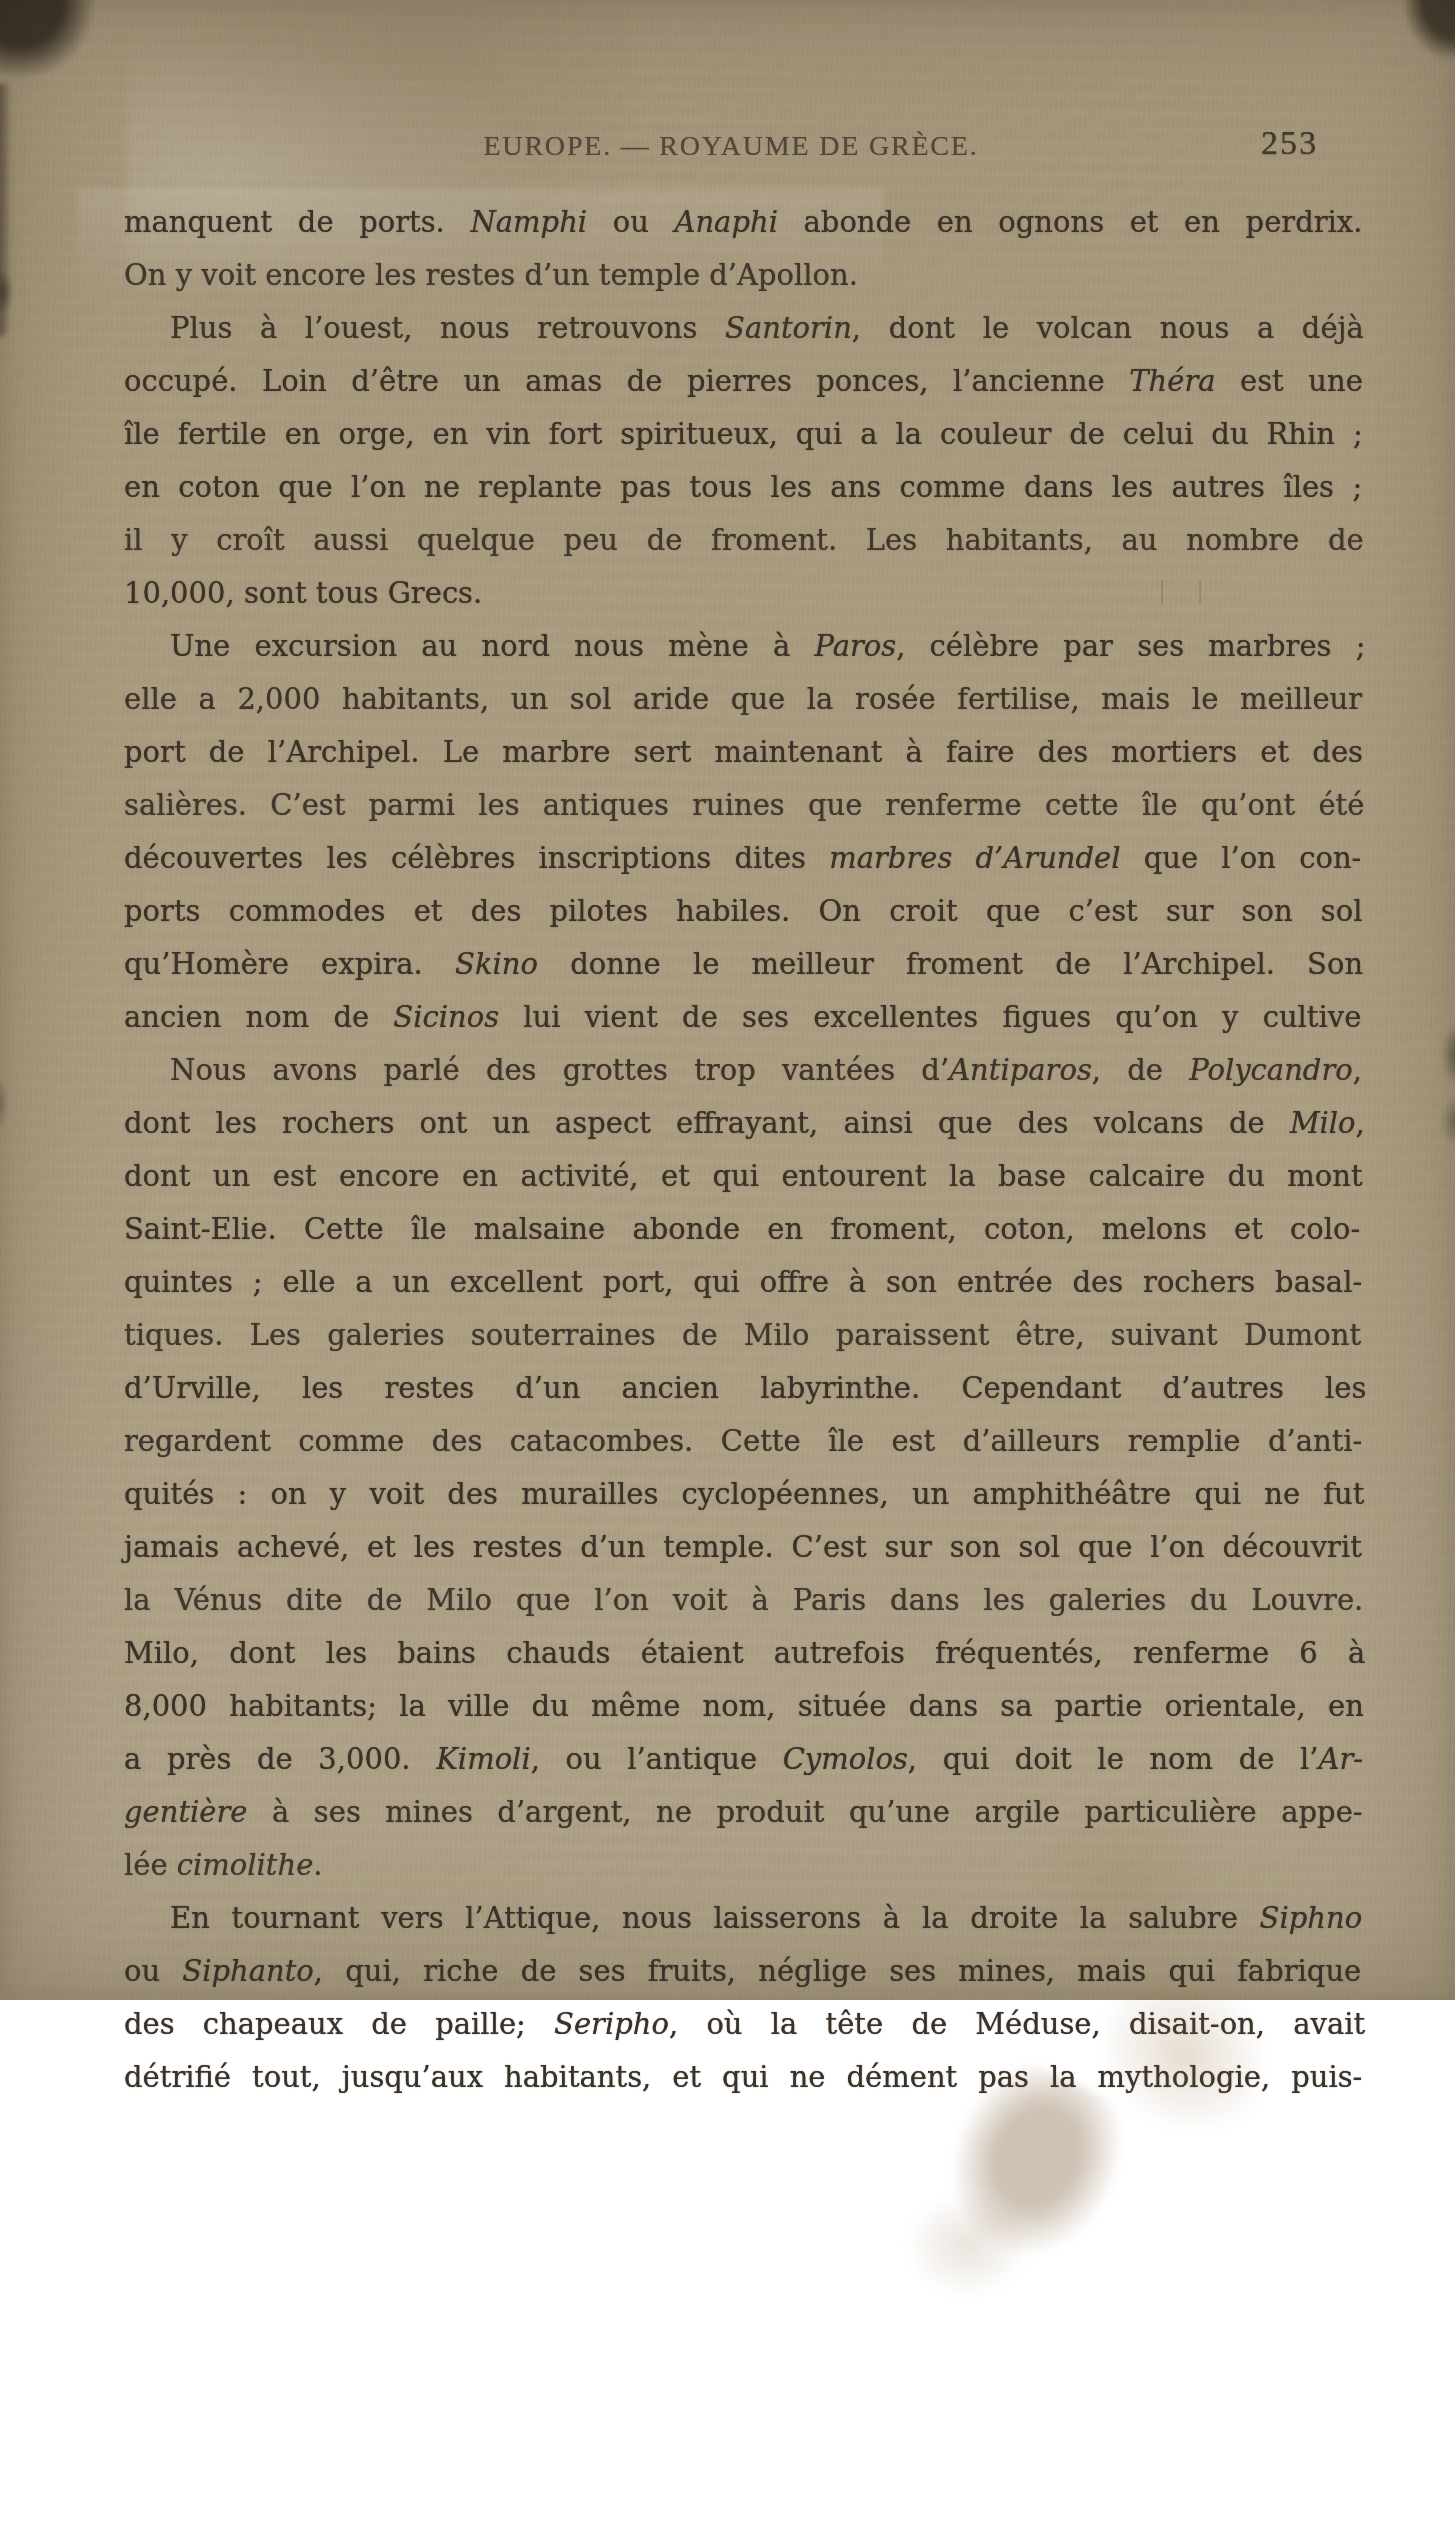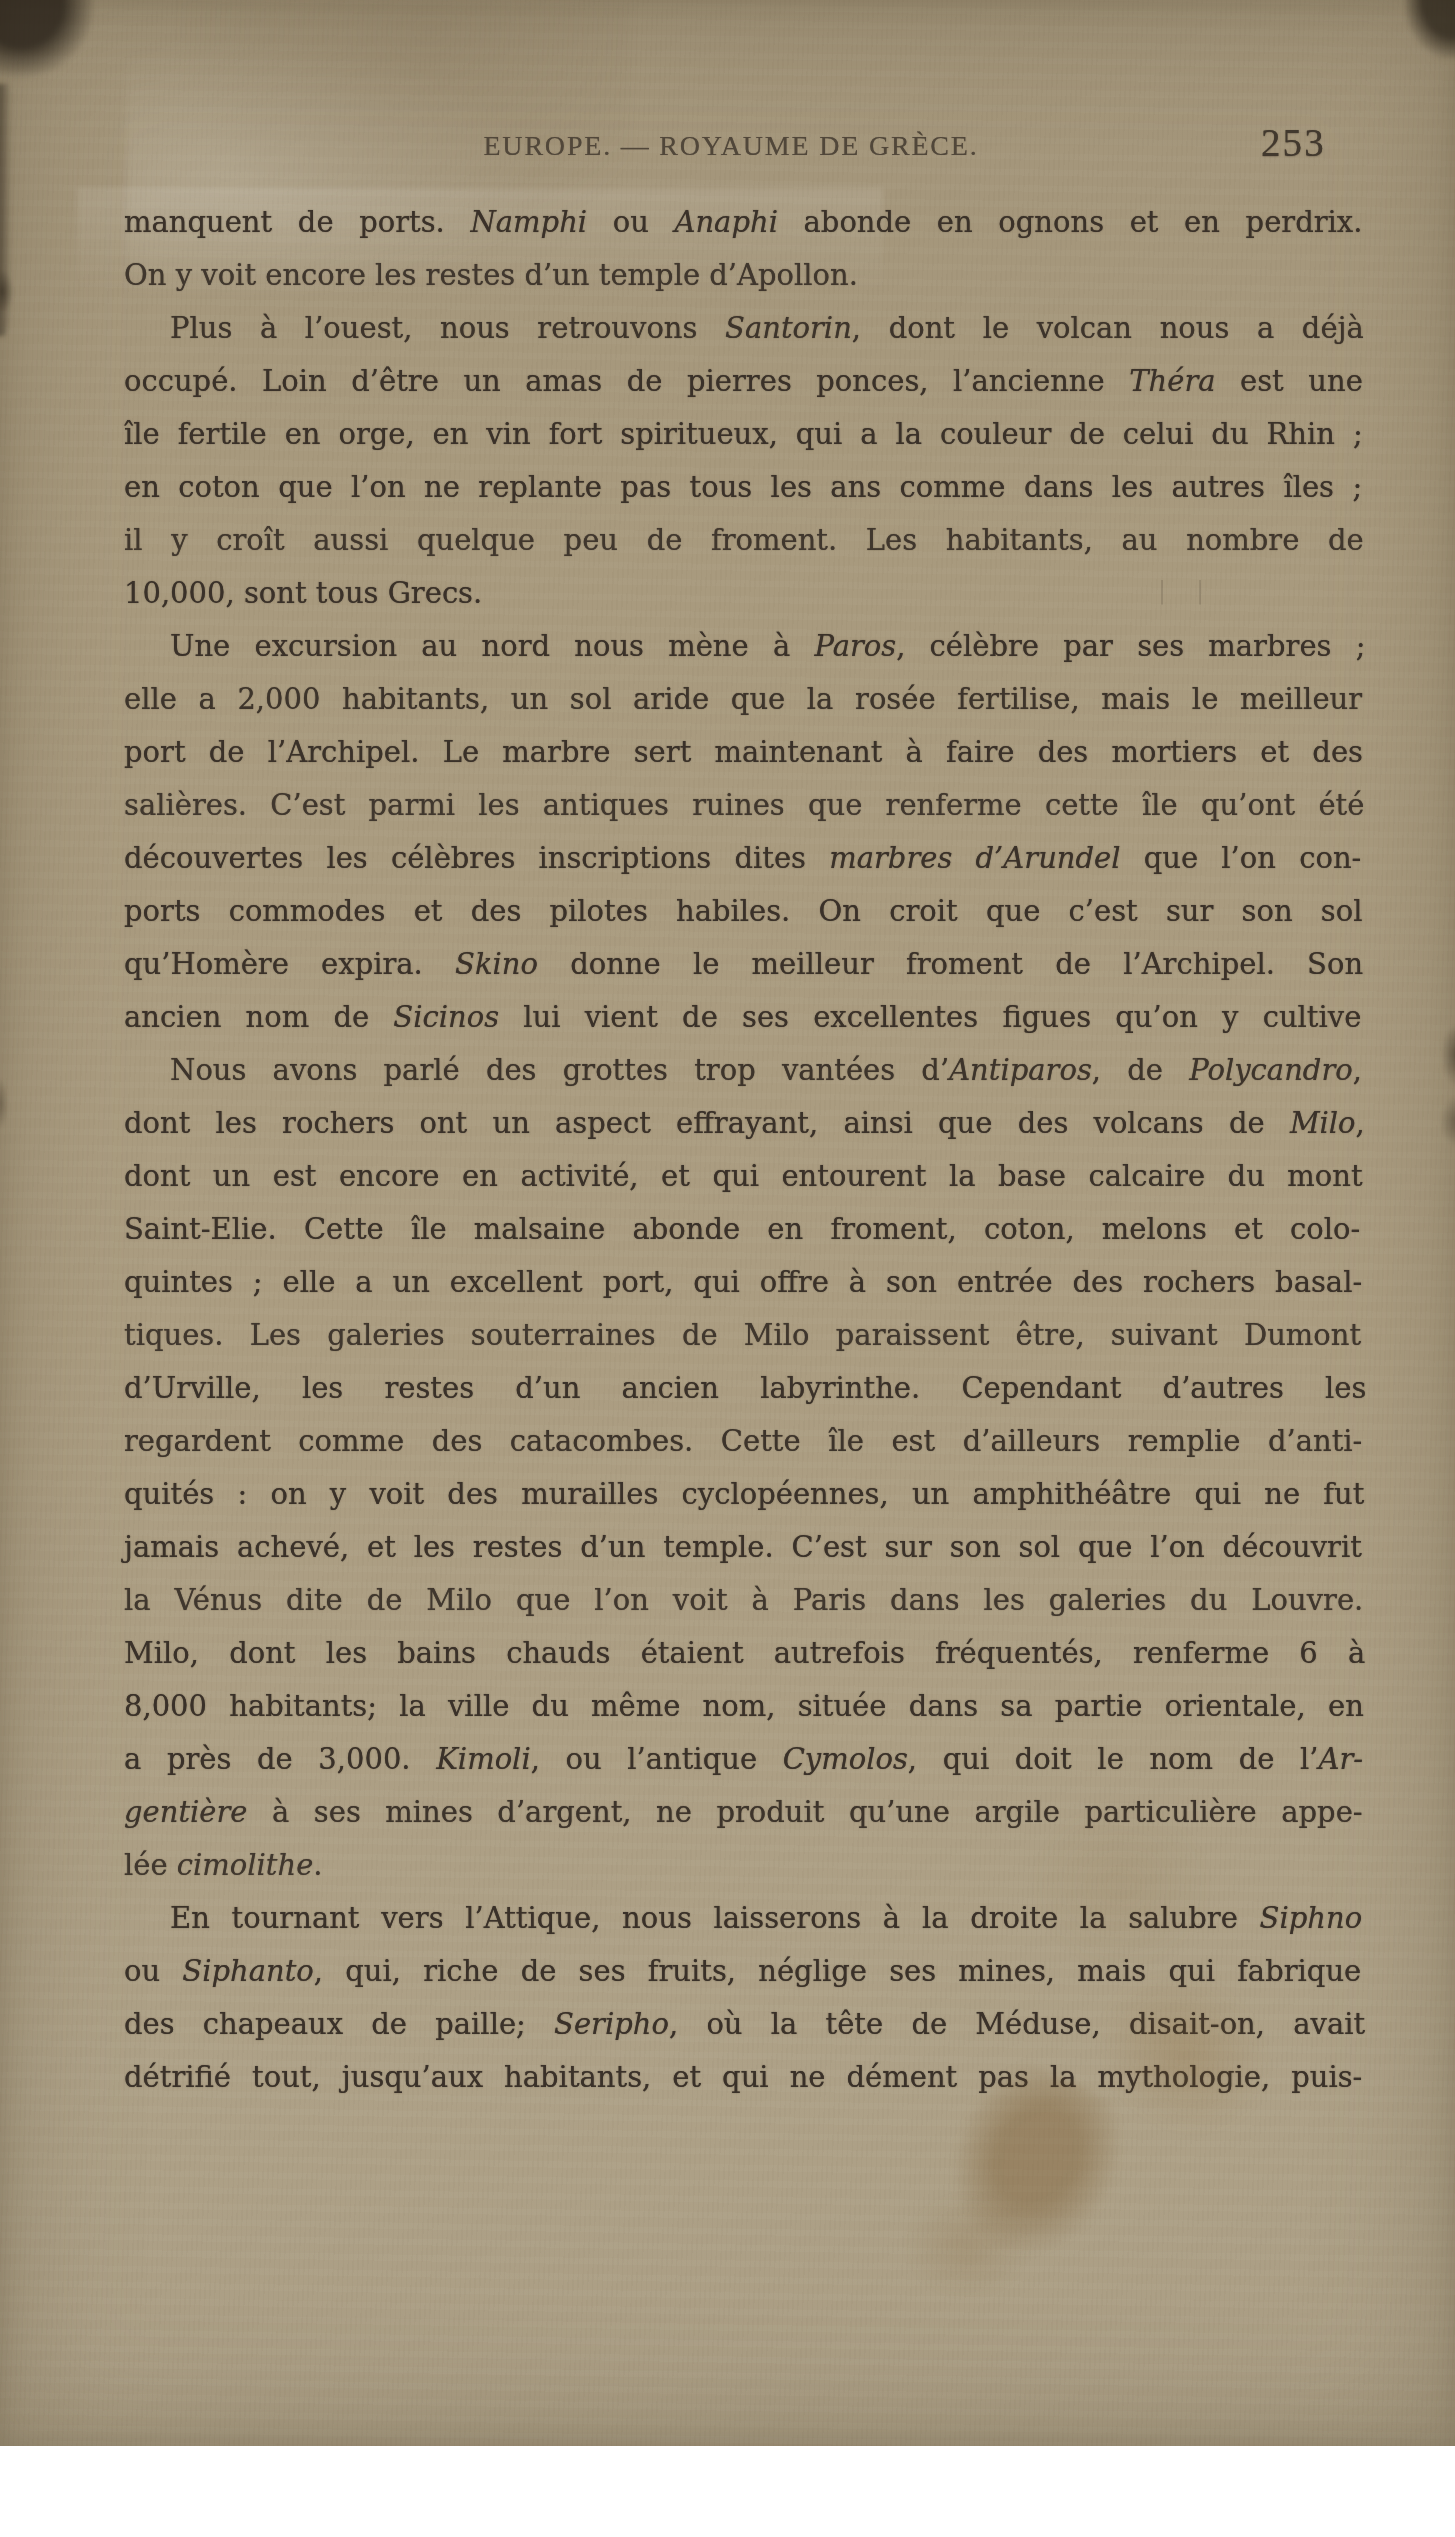--- a/index.html
+++ b/index.html
@@ -1,42 +1,42 @@
 <!DOCTYPE html>
 <html style="font-size:11.2px"><head>
 <meta charset="utf-8">
 <style>
   html,body{margin:0;padding:0;}
   body{
     width:1456px;height:2538px;overflow:hidden;
     font-family:"DejaVu Serif", serif;
   }
   .page{
-    position:relative;width:1456px;height:2446px;
+    position:relative;width:1456px;height:2000px;
     background-color:#cfc6b3;
     background-image:
       linear-gradient(180deg, #c8bfad 0%, #cfc6b3 22%, #d3cab8 55%, #d6cfc0 85%, #d2cbbc 100%),
       repeating-linear-gradient(92deg, rgba(118,103,80,0.045) 0 1.4px, rgba(0,0,0,0) 1.4px 4.9px),
       repeating-linear-gradient(1deg, rgba(255,255,250,0.05) 0 6.3px, rgba(0,0,0,0) 6.3px 16px);
     background-blend-mode:multiply,normal,normal;
     box-shadow: inset 0 0 133px rgba(96,82,60,0.40), inset 0 0 25px rgba(96,82,60,0.25);
   }
   
   .runhead{
     position:absolute;left:104px;top:130px;width:1254px;height:42px;
     text-align:center;
     font-family:"Liberation Serif", serif;
     font-size:28px;letter-spacing:1.8px;line-height:31px;
     color:#51473a;
     text-shadow:0 0 0.7px rgba(81,71,58,0.7);
   }
   .pagenum{
     position:absolute;left:1261px;top:125px;
     font-family:"Liberation Serif", serif;
-    font-size:39px;line-height:36px;letter-spacing:2.1px;
+    font-size:34px;line-height:36px;letter-spacing:2.1px;
     color:#42392e;
     text-shadow:0 0 0.7px rgba(66,57,46,0.8), 0 0.7px 1.4px rgba(66,57,46,0.25);
   }
   
   .text-block{
     position:absolute;left:104px;top:196px;width:1254px;
     font-size:29px;color:#3a3129;
     text-shadow:0 0 0.7px rgba(58,48,38,0.75), 0 0 2.1px rgba(58,48,38,0.18);
     margin-left:20px;
   }

